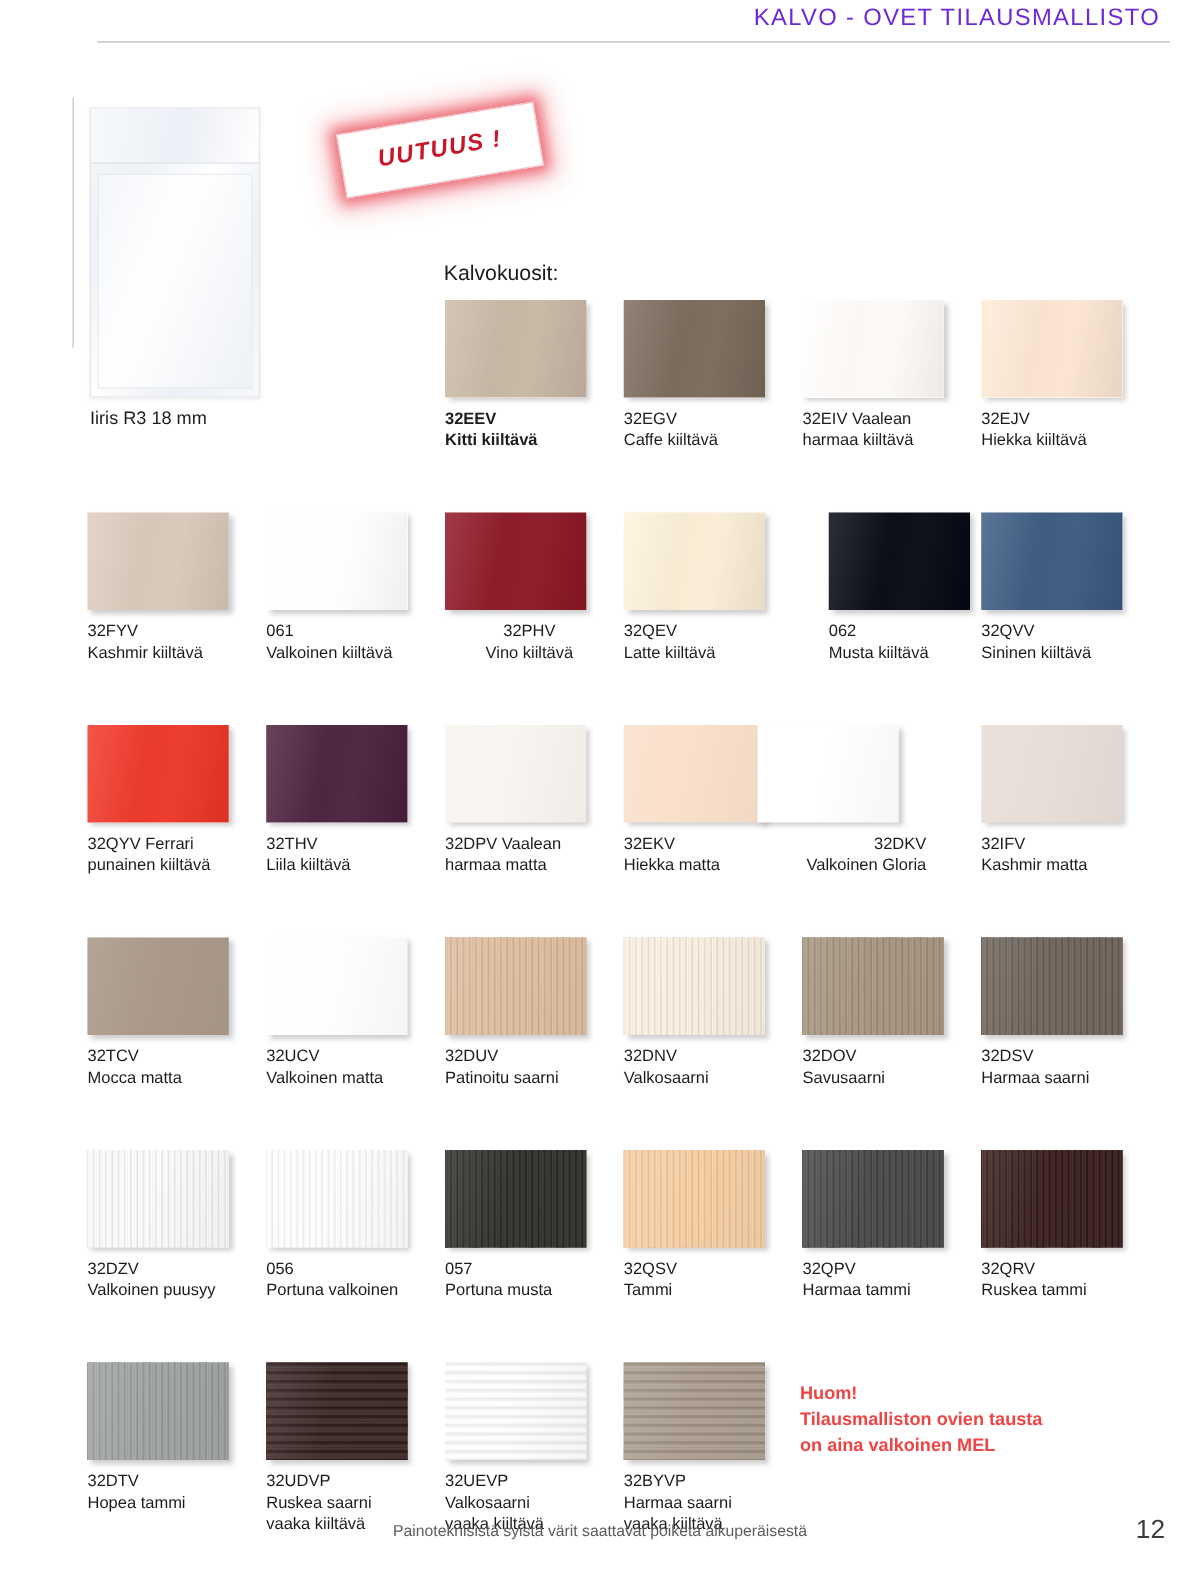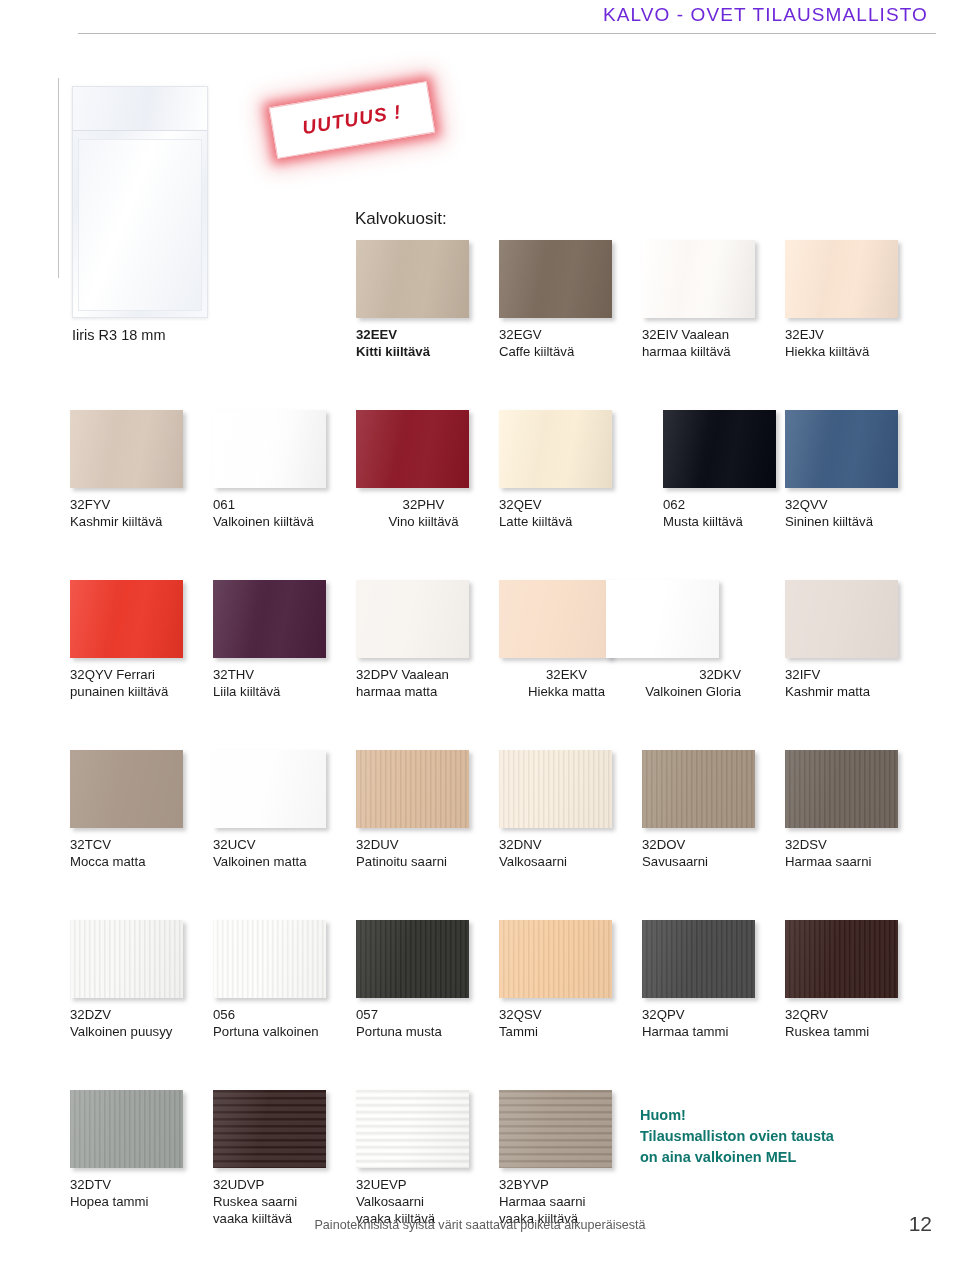--- a/index.html
+++ b/index.html
@@ -150,21 +150,21 @@
   }
 
   
   .huom {
     position: absolute;
     left: 640px;
     top: 1105px;
     font-size: 14.5px;
     line-height: 21px;
     font-weight: 700;
-    color: #0f766e;
+    color: #ef4444;
     white-space: pre-line;
   }
 
   
   .footer-note {
     position: absolute;
     left: 0; right: 0;
     top: 1218px;
     text-align: center;
     font-size: 12.6px;
@@ -262,21 +262,21 @@
     <div class="cell" style="left: 213px; top: 580px; width: 135px;">
       <div class="swatch wide" title="32THV Liila kiiltävä" style="background: linear-gradient(100deg, rgb(87, 46, 74) 0%, rgb(77, 36, 64) 38%, rgb(83, 42, 70) 62%, rgb(71, 30, 58) 100%);"></div>
       <div class="cell-label">32THV
 Liila kiiltävä</div>
     </div>
     <div class="cell" style="left: 356px; top: 580px; width: 135px;">
       <div class="swatch wide" title="32DPV Vaalean harmaa matta" style="background: rgb(248, 244, 240);"></div>
       <div class="cell-label">32DPV Vaalean
 harmaa matta</div>
     </div>
-    <div class="cell" style="left: 499px; top: 580px; width: 135px; text-align: center;">
+    <div class="cell" style="left: 499px; top: 580px; width: 135px;">
       <div class="swatch wide" title="32EKV Hiekka matta" style="background: rgb(249, 224, 203);"></div>
       <div class="cell-label">32EKV
 Hiekka matta</div>
     </div>
     <div class="cell" style="left: 606px; top: 580px; width: 135px; text-align: right;">
       <div class="swatch wide" title="32DKV Valkoinen Gloria" style="background: rgb(255, 255, 255);"></div>
       <div class="cell-label">32DKV
 Valkoinen Gloria</div>
     </div>
     <div class="cell" style="left: 785px; top: 580px; width: 135px;">

